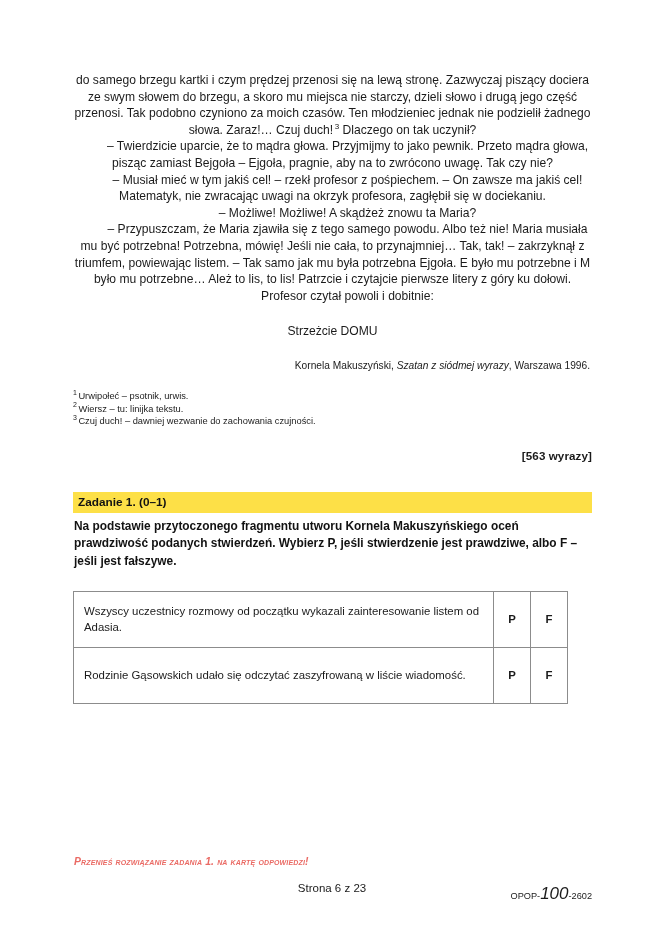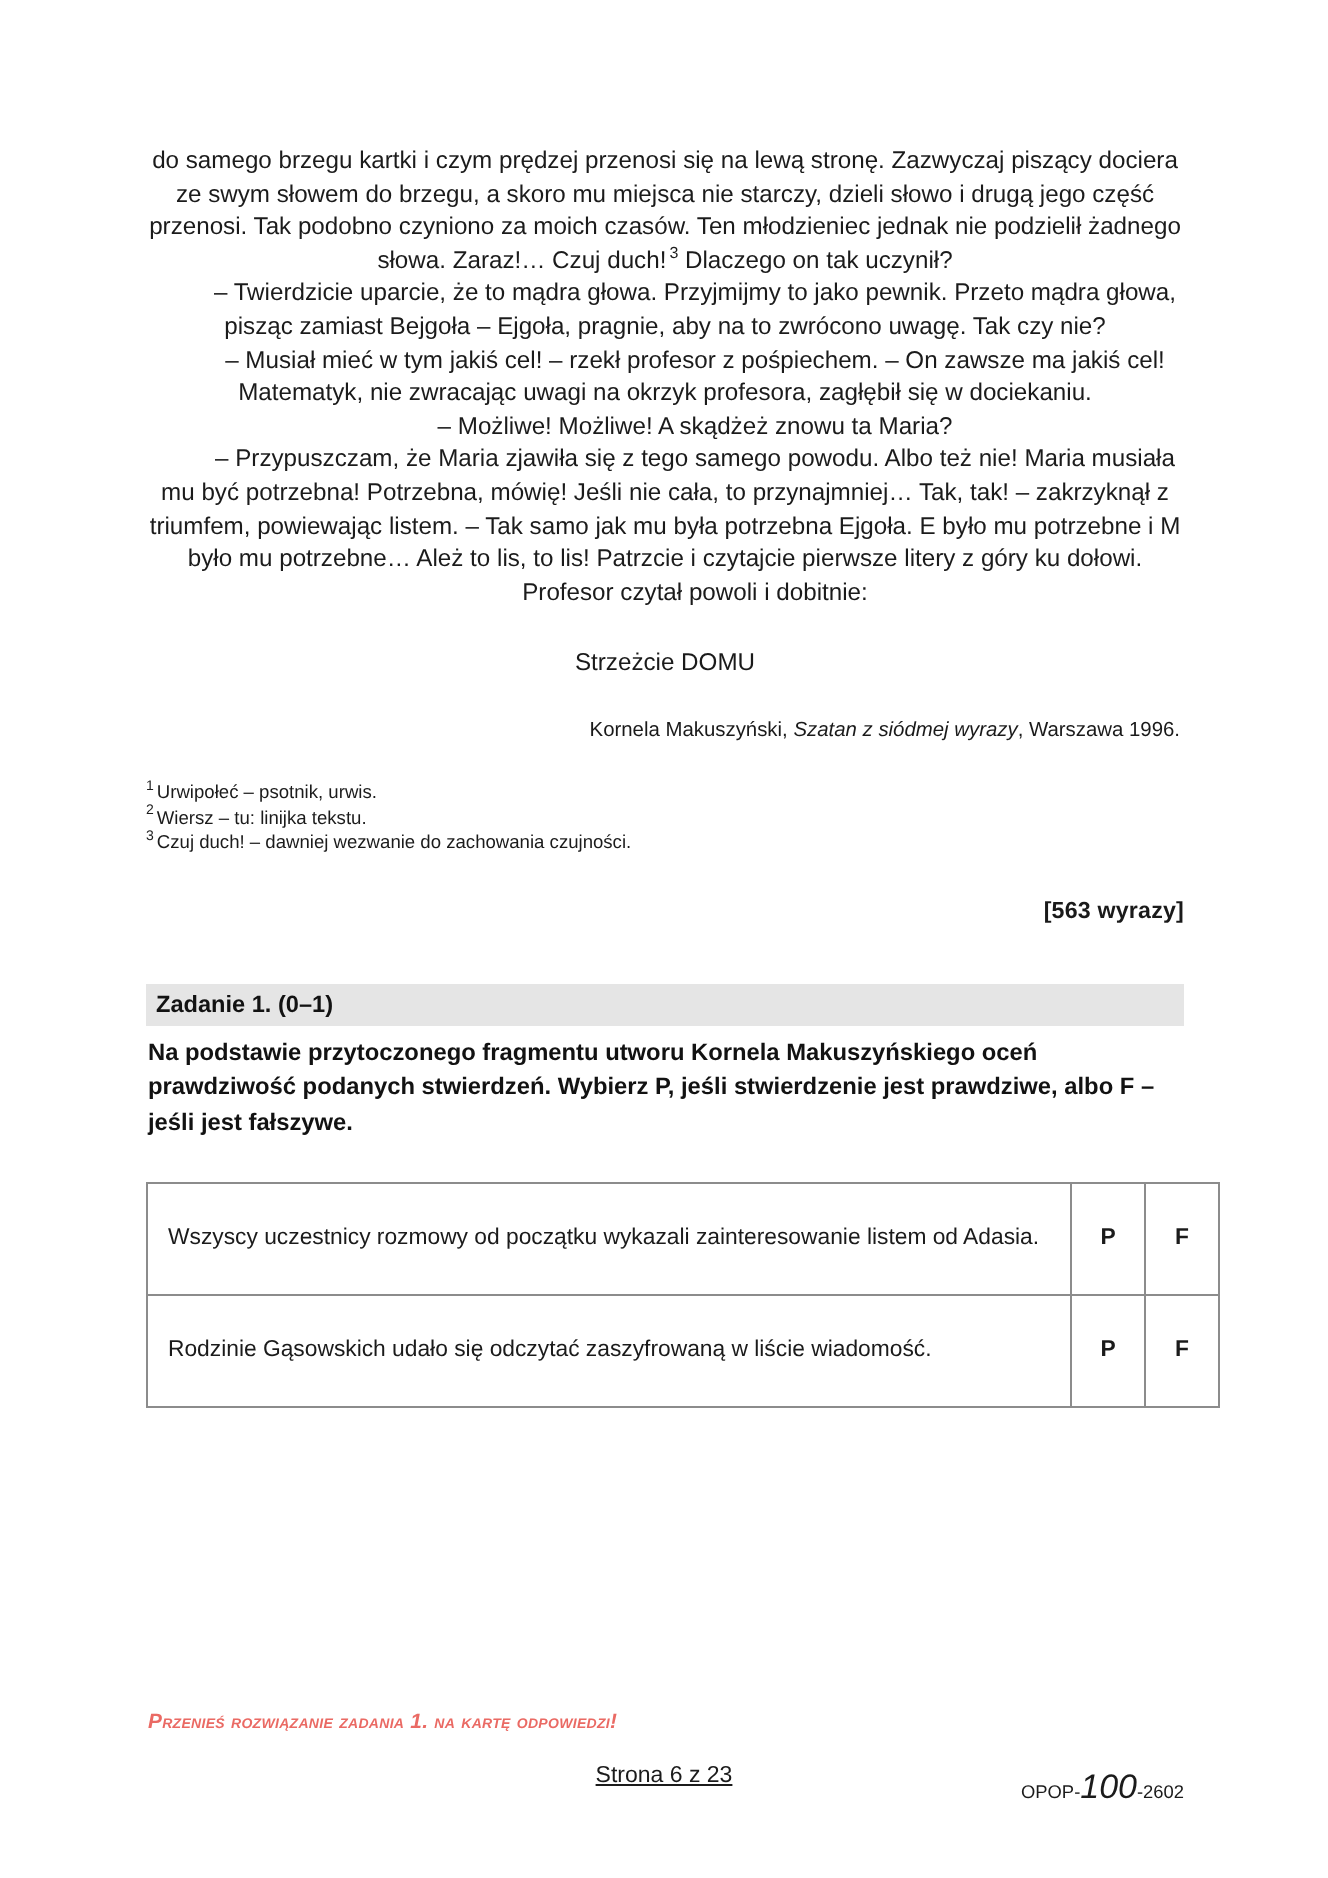--- a/index.html
+++ b/index.html
@@ -89,41 +89,41 @@
     font-size: 11.6px;
     font-weight: bold;
     letter-spacing: 0.1px;
   }
 
   
   .task {
     margin-top: 30px;
   }
   .task-header {
-    background: #e5e5e5;
+    background: #fde047;
     font-size: 11.8px;
     font-weight: bold;
     padding: 3px 5px 4px 5px;
     line-height: 14px;
     color: #121212;
   }
   .task-instruction {
     margin-top: 5px;
     font-size: 11.9px;
     font-weight: bold;
     line-height: 17.5px;
     color: #121212;
     padding-left: 1px;
   }
 
   
   .answer-table {
     margin-top: 21px;
     border-collapse: collapse;
-    width: 537px;
+    width: 495px;
     table-layout: fixed;
   }
   .answer-table td {
     border: 1px solid #8c8c8c;
     font-size: 11.4px;
     line-height: 15.5px;
     color: #1b1b1b;
     vertical-align: middle;
   }
   .answer-table td.stmt {
@@ -153,21 +153,20 @@
     letter-spacing: 0.15px;
   }
   .footer-page {
     position: absolute;
     left: 0;
     top: 882px;
     width: 664px;
     text-align: center;
     font-size: 11.5px;
     color: #1b1b1b;
-    text-decoration: underline;
   }
   .footer-code {
     position: absolute;
     right: 72px;
     top: 884px;
     font-size: 10.3px;
     color: #1b1b1b;
     white-space: nowrap;
   }
   .footer-code .big { font-size: 17px; font-style: italic; }

